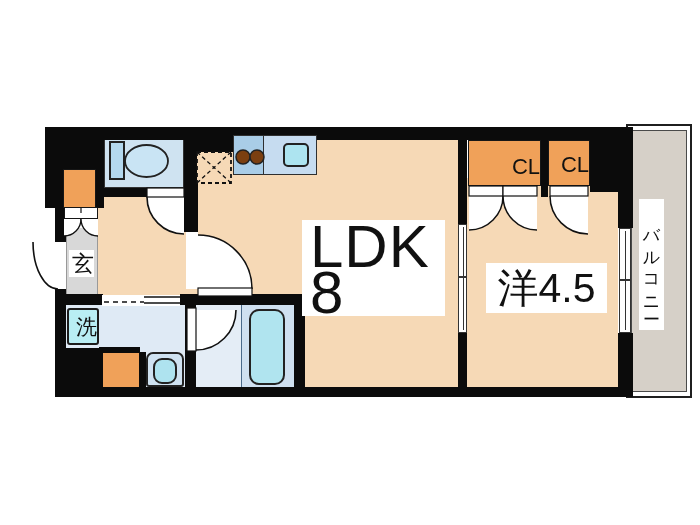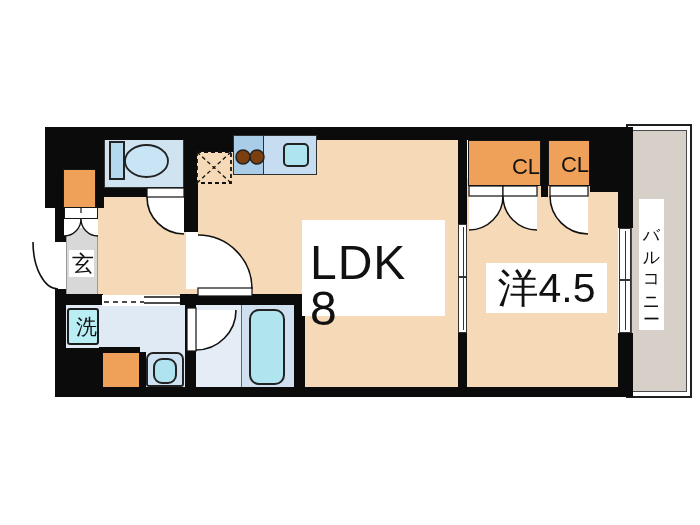--- a/index.html
+++ b/index.html
@@ -26,21 +26,21 @@
         font-family:"Liberation Sans","DejaVu Sans",sans-serif;color:var(--ink);}
   .abs{position:absolute;box-sizing:border-box;}
   .wall{position:absolute;box-sizing:border-box;background:var(--wall);}
   .peach{background:var(--room-peach);}
   .orange{background:var(--closet-orange);border:1px solid #161616;}
   .white-box{background:#fff;}
   .lbl{display:flex;align-items:center;justify-content:flex-end;}
   .win{background:#fff;border:1px solid #333;}
   .win .vline{position:absolute;top:2px;bottom:2px;left:50%;width:1px;background:#333;}
   .win .tick{position:absolute;left:0;right:0;height:2px;background:#333;}
-  #ldk-label{padding:20px 0 0 8px;font-size:48px;line-height:46px;letter-spacing:1px;}
+  #ldk-label{padding:4px 0 0 8px;font-size:60px;line-height:46px;letter-spacing:1px;}
   #yo-label{font-size:41px;line-height:50px;text-align:center;}
   #balcony-label{writing-mode:vertical-rl;text-orientation:upright;font-size:17px;
                  letter-spacing:4px;display:flex;align-items:center;justify-content:center;}
   svg{position:absolute;left:0;top:0;}
 </style>
 </head>
 <body>
 
 <div id="plan">
 

